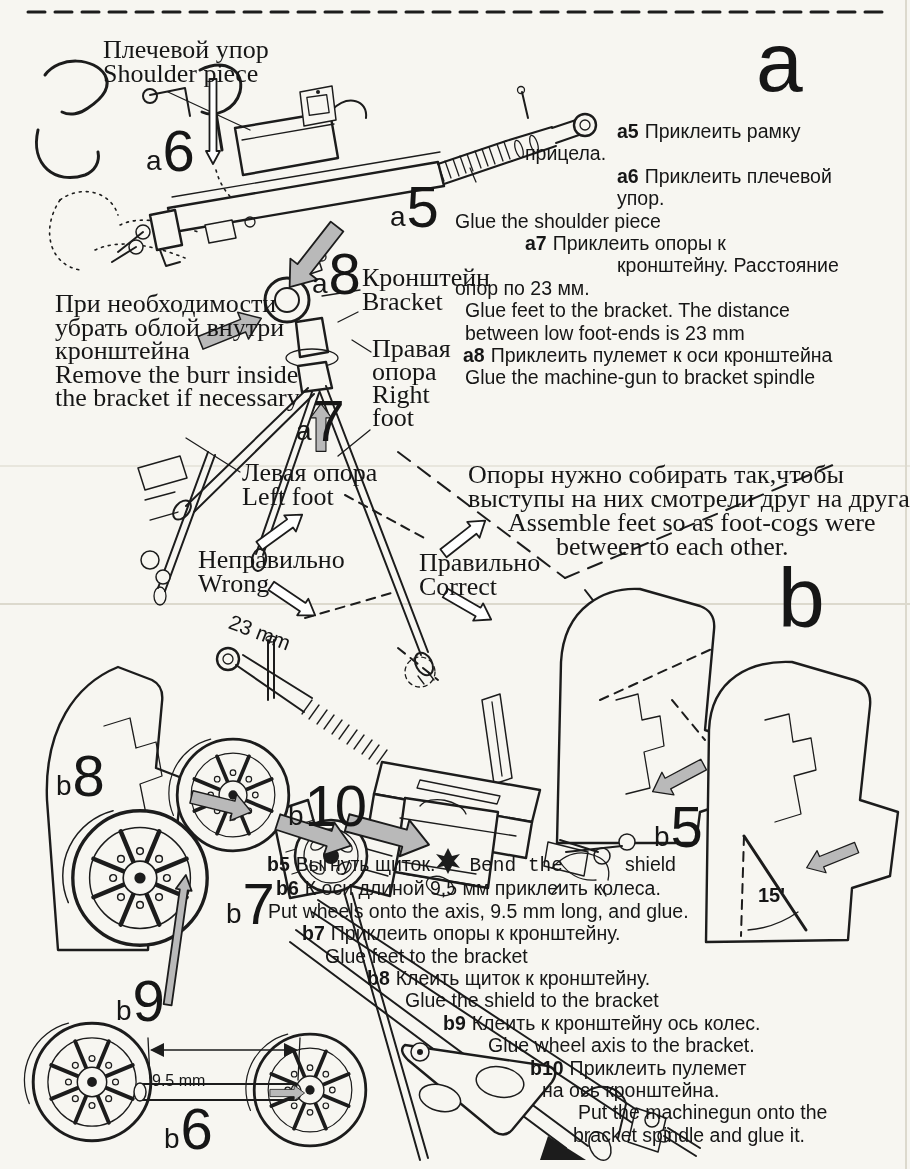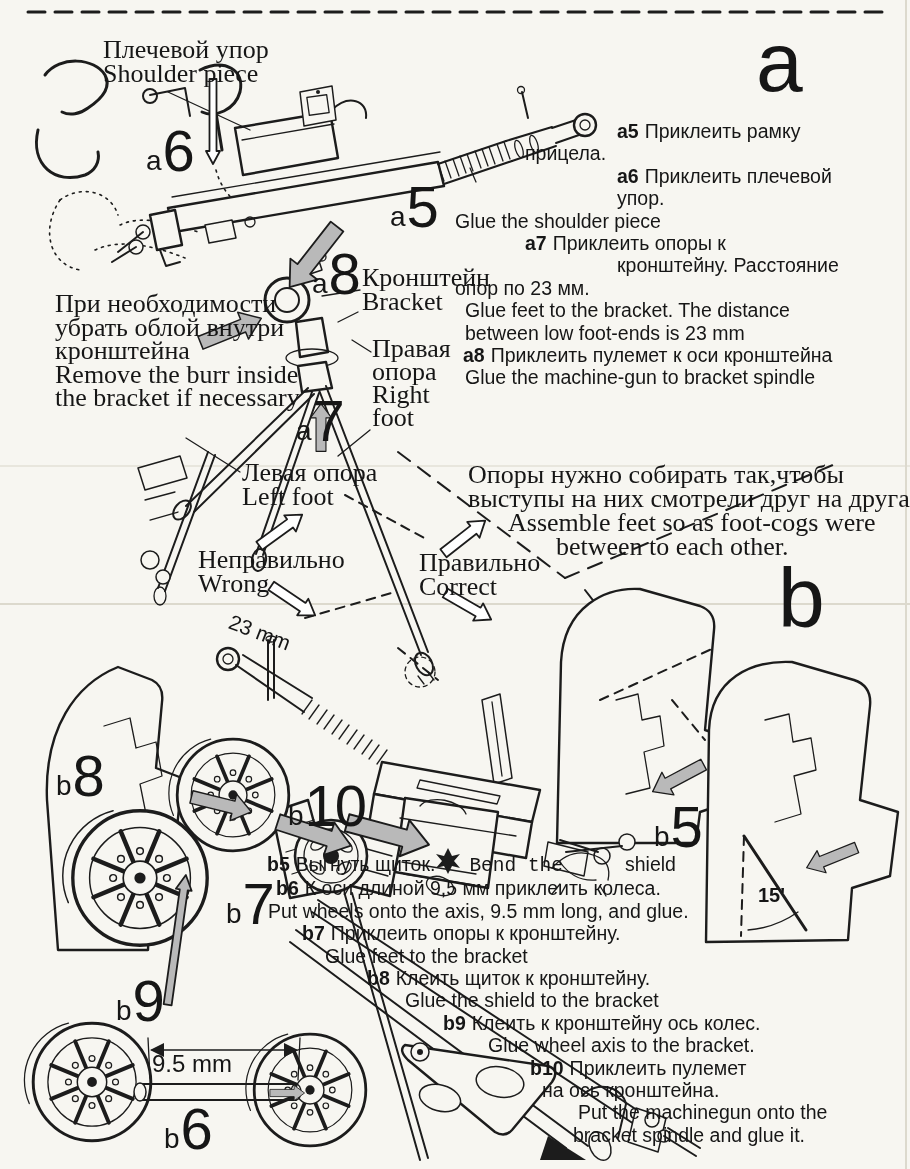--- a/index.html
+++ b/index.html
@@ -396,21 +396,21 @@
   <div class="step" style="left:116px;top:972px">
       <span class="sp">b</span>
       <span class="sn">9</span>
     </div>
   <div class="step" style="left:164px;top:1100px">
       <span class="sp">b</span>
       <span class="sn">6</span>
     </div>
 
   <div class="dim rot23" style="left:234px;top:610px">23 mm</div>
-  <div class="dim" style="left:152px;top:1050px;font-size:24px">9.5 mm</div>
+  <div class="dim" style="left:152px;top:1072px;font-size:16px">9.5 mm</div>
   <div class="dim ang" style="left:758px;top:884px">15'</div>
 
   <div class="instr" style="left:455px;top:120px">
     <div style="margin-left:162px"><b>a5</b><span>Приклеить рамку</span></div>
     <div style="margin-left:70px"><span>прицела.</span></div>
     <div style="margin-left:162px"><b>a6</b><span>Приклеить плечевой</span></div>
     <div style="margin-left:162px"><span>упор.</span></div>
     <div style=""><span>Glue the shoulder piece</span></div>
     <div style="margin-left:70px"><b>a7</b><span>Приклеить опоры к</span></div>
     <div style="margin-left:162px"><span>кронштейну. Расстояние</span></div>

